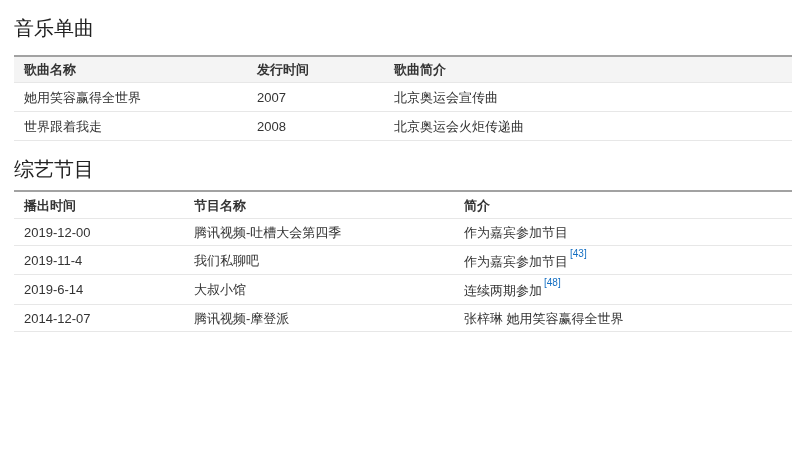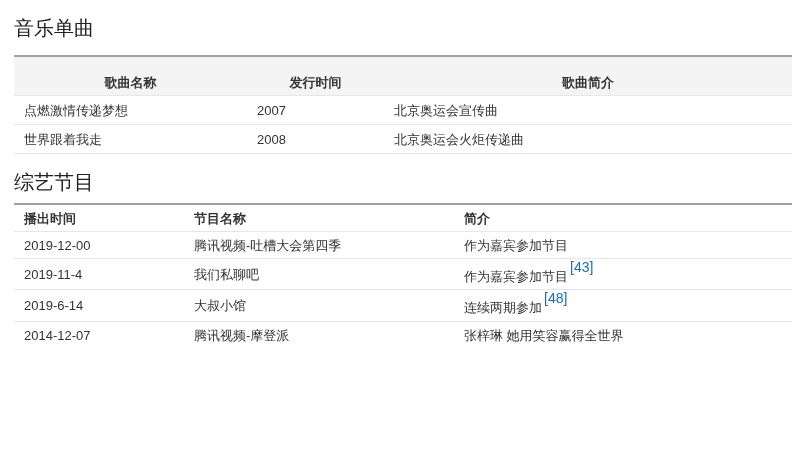--- a/index.html
+++ b/index.html
@@ -32,29 +32,29 @@
   }
   th,td{
     padding:7px 10px 6px 10px;line-height:13px;
     border-bottom:1px solid var(--row-border);
     overflow:hidden;white-space:nowrap;text-align:left;
     font-weight:normal;vertical-align:middle;
   }
   thead th{font-weight:bold;}
   
   #music-table thead th{
-    background:var(--header-bg);text-align:center;
-    padding-top:19px;padding-bottom:6px;
+    background:var(--header-bg);
+    padding-top:6px;padding-bottom:6px;
   }
   #music-table td{padding-top:8px;padding-bottom:7px;}
   
   #variety-table thead th{background:#fff;}
   a.link{color:var(--link);text-decoration:none;cursor:pointer;}
   sup.ref{
-    font-size:14px;line-height:10px;
+    font-size:10px;line-height:10px;
     position:relative;top:-4px;margin-left:2px;
   }
   sup.ref a{color:var(--link);text-decoration:none;cursor:pointer;}
 </style>
 </head>
 <body>
 
 <div class="page">
 
   <h2 class="section-title" id="music-title">音乐单曲</h2>
@@ -67,21 +67,21 @@
       </colgroup>
     <thead>
       <tr>
         <th>歌曲名称</th>
         <th>发行时间</th>
         <th>歌曲简介</th>
       </tr>
     </thead>
     <tbody>
       <tr>
-        <td>点燃激情传递梦想</td>
+        <td>她用笑容赢得全世界</td>
         <td>2007</td>
         <td>北京奥运会宣传曲</td>
       </tr>
       <tr>
         <td>世界跟着我走</td>
         <td>2008</td>
         <td>北京奥运会火炬传递曲</td>
       </tr>
     </tbody>
   </table>

